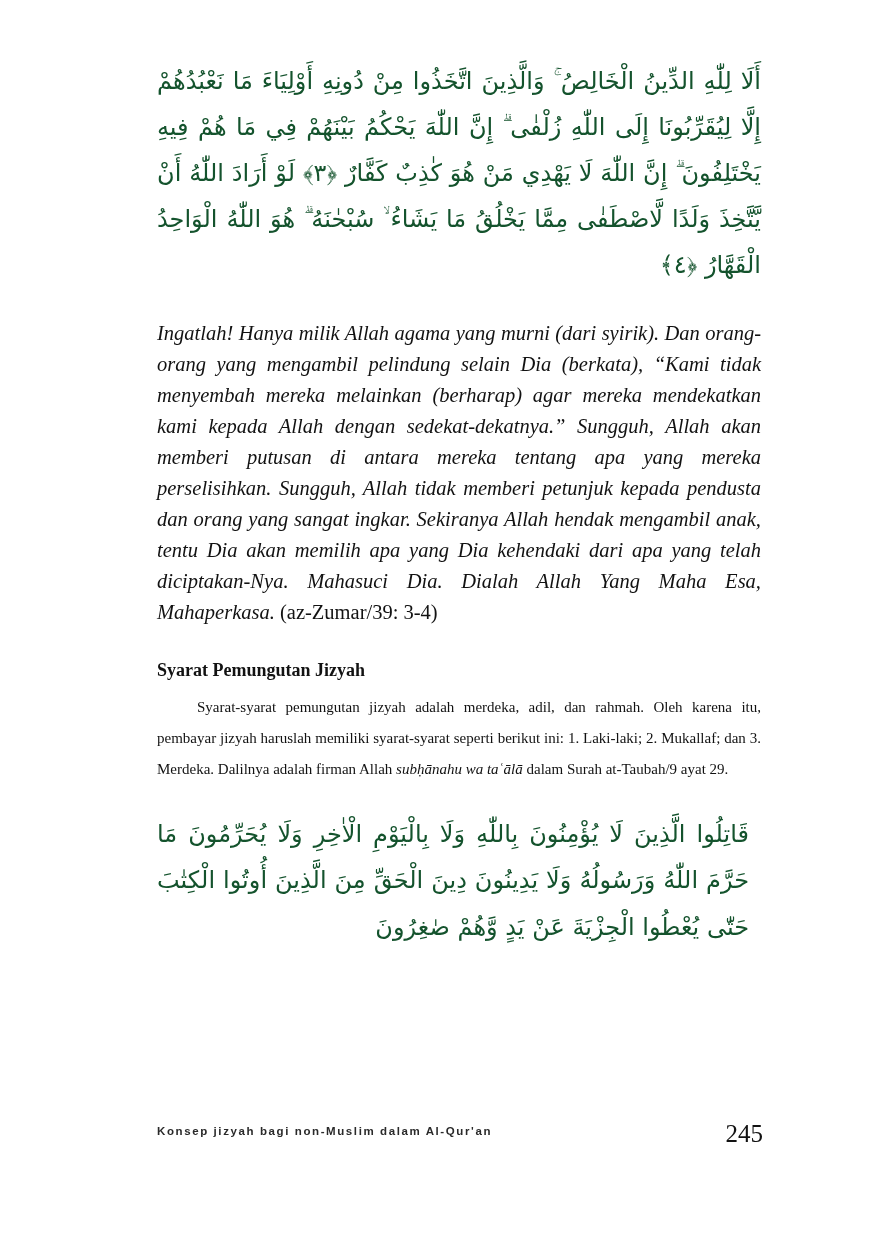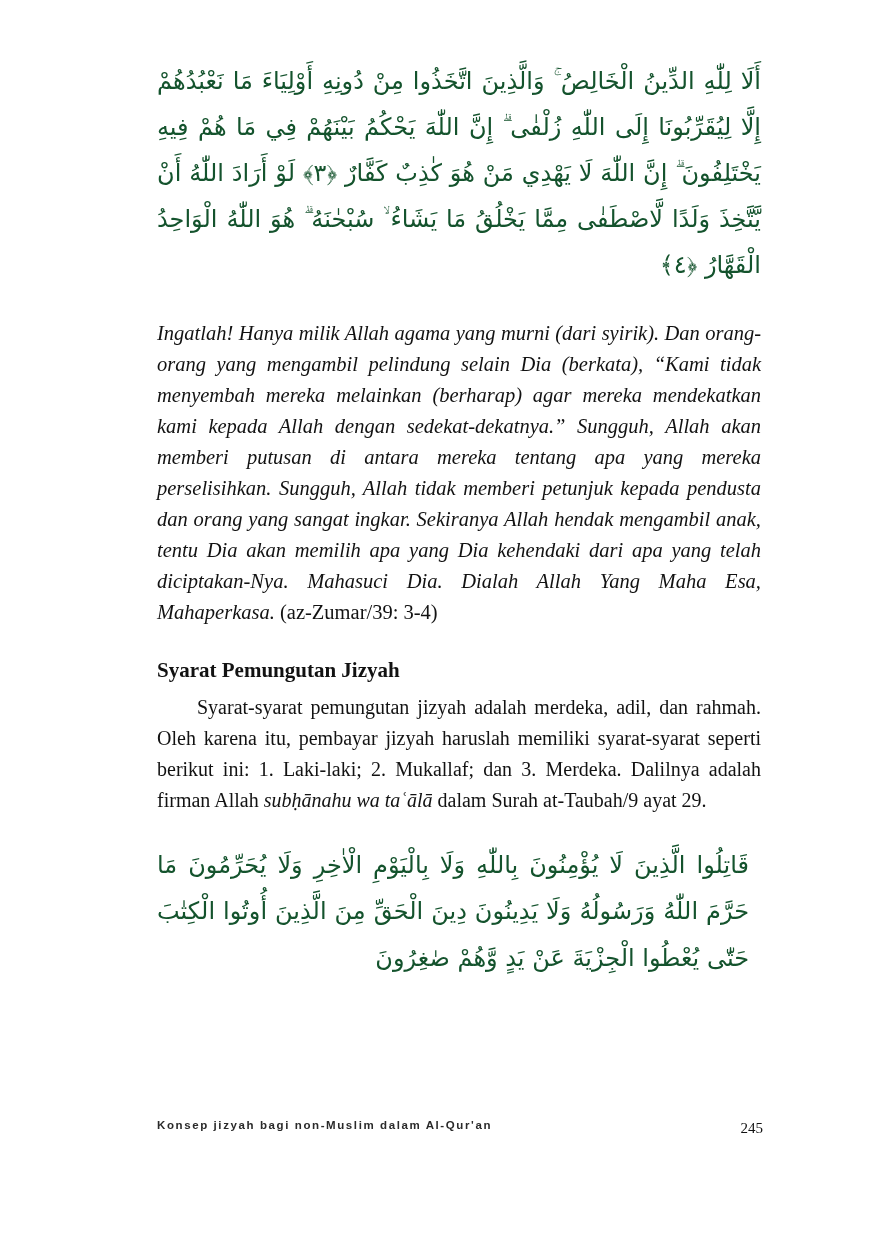--- a/index.html
+++ b/index.html
@@ -31,27 +31,27 @@
   .arabic.second { margin: 26px 12px 0 0; }
   .translation {
     font-style: italic;
     font-size: 20.5px;
     line-height: 31px;
     text-align: justify;
     margin: 0;
   }
   .translation .ref { font-style: normal; }
   .section-heading {
-    font-size: 21px;
+    font-size: 18px;
     font-weight: bold;
     margin: 28px 0 8px 0;
     line-height: 28px;
   }
   .body-paragraph {
-    font-size: 20px;
+    font-size: 15px;
     line-height: 31px;
     text-align: justify;
     text-indent: 40px;
     margin: 0;
   }
   .body-paragraph .latin-italic { font-style: italic; }
   .footer {
     position: absolute;
     left: 157px;
     right: 118px;
@@ -63,21 +63,21 @@
   .running-footer {
     font-family: "Liberation Sans", sans-serif;
     font-size: 11.5px;
     font-weight: bold;
     letter-spacing: 1.6px;
     color: #2a2a2a;
     padding-top: 9px;
   }
   .page-number {
     font-family: "Liberation Serif", serif;
-    font-size: 15px;
+    font-size: 25px;
     color: #121212;
     padding-top: 16px;
   }
 </style>
 </head>
 <body>
 
 <div class="page-content">
 
   <div class="arabic first" dir="rtl" lang="ar">أَلَا لِلّٰهِ الدِّينُ الْخَالِصُ ۚ وَالَّذِينَ اتَّخَذُوا مِنْ دُونِهِ أَوْلِيَاءَ مَا نَعْبُدُهُمْ إِلَّا لِيُقَرِّبُونَا إِلَى اللّٰهِ زُلْفٰى ۗ إِنَّ اللّٰهَ يَحْكُمُ بَيْنَهُمْ فِي مَا هُمْ فِيهِ يَخْتَلِفُونَ ۗ إِنَّ اللّٰهَ لَا يَهْدِي مَنْ هُوَ كٰذِبٌ كَفَّارٌ ﴿٣﴾ لَوْ أَرَادَ اللّٰهُ أَنْ يَّتَّخِذَ وَلَدًا لَّاصْطَفٰى مِمَّا يَخْلُقُ مَا يَشَاءُ ۙ سُبْحٰنَهُ ۗ هُوَ اللّٰهُ الْوَاحِدُ الْقَهَّارُ ﴿٤﴾</div>

